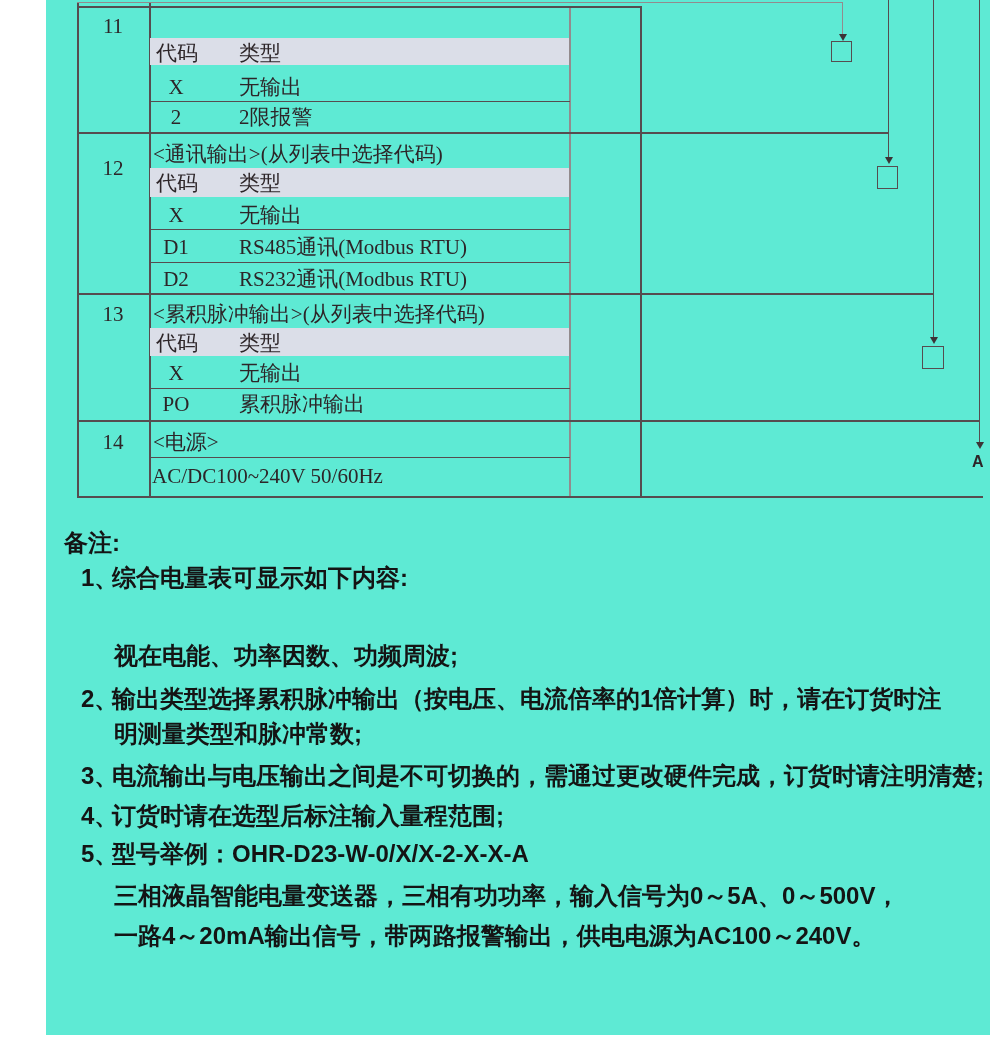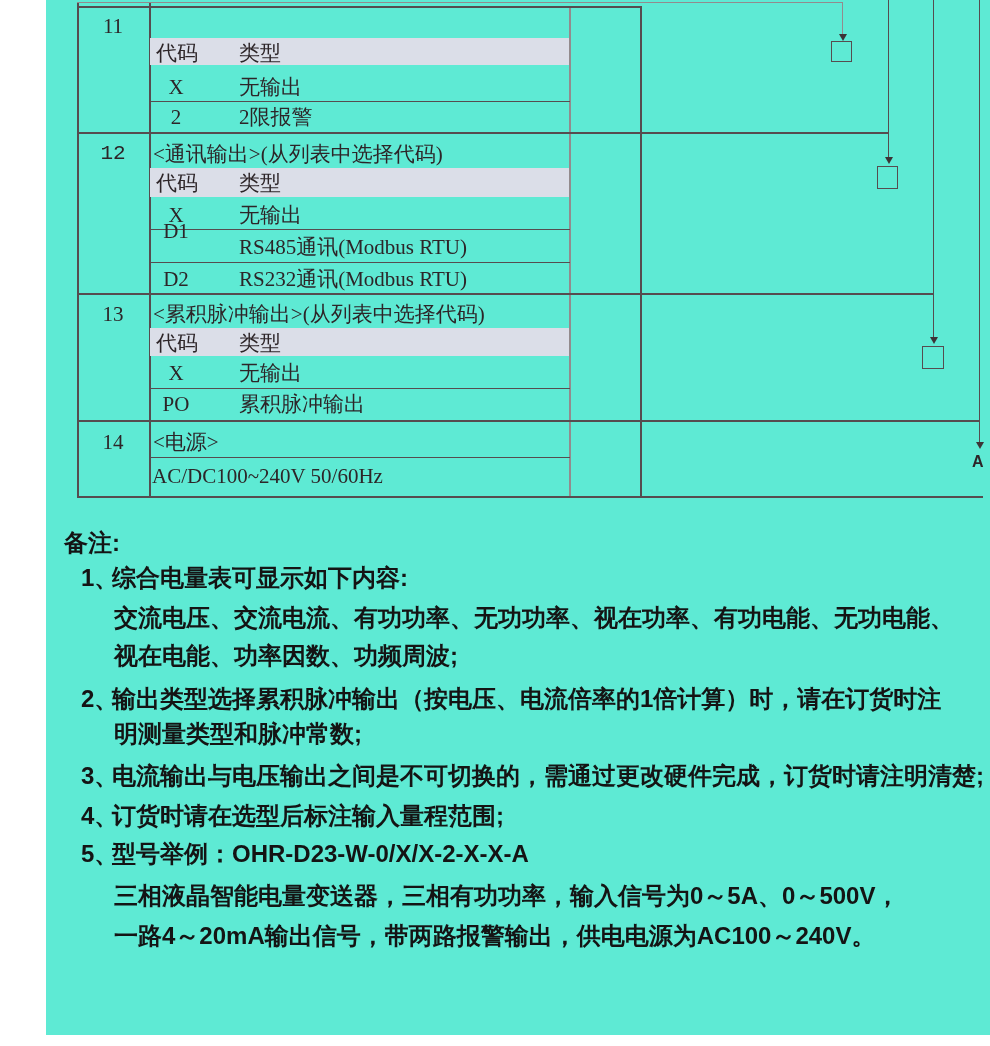--- a/index.html
+++ b/index.html
@@ -57,27 +57,27 @@
   <div class="band" style="top:328px;height:28px;"></div>
 
   <div class="rowno" style="top:13px;">11</div>
   <div class="ttext" style="left:110px;top:40px;">代码</div>
   <div class="ttext" style="left:193px;top:40px;">类型</div>
   <div class="codecell" style="top:74px;">X</div>
   <div class="typecell" style="top:74px;">无输出</div>
   <div class="codecell" style="top:104px;">2</div>
   <div class="typecell" style="top:104px;">2限报警</div>
 
-  <div class="rowno" style="top:141px;font-family:Liberation Mono, monospace;">12</div>
+  <div class="rowno" style="top:155px;">12</div>
   <div class="ttext" style="left:107px;top:141px;">&lt;通讯输出&gt;(从列表中选择代码)</div>
   <div class="ttext" style="left:110px;top:170px;">代码</div>
   <div class="ttext" style="left:193px;top:170px;">类型</div>
   <div class="codecell" style="top:202px;">X</div>
   <div class="typecell" style="top:202px;">无输出</div>
-  <div class="codecell" style="top:218px;font-family:Liberation Serif, serif;">D1</div>
+  <div class="codecell" style="top:234px;font-family:Liberation Serif, serif;">D1</div>
   <div class="typecell" style="top:234px;">RS485通讯(Modbus RTU)</div>
   <div class="codecell" style="top:266px;">D2</div>
   <div class="typecell" style="top:266px;">RS232通讯(Modbus RTU)</div>
 
   <div class="rowno" style="top:301px;">13</div>
   <div class="ttext" style="left:107px;top:301px;">&lt;累积脉冲输出&gt;(从列表中选择代码)</div>
   <div class="ttext" style="left:110px;top:330px;">代码</div>
   <div class="ttext" style="left:193px;top:330px;">类型</div>
   <div class="codecell" style="top:360px;">X</div>
   <div class="typecell" style="top:360px;">无输出</div>
@@ -100,21 +100,20 @@
   <div class="arrow" style="left:884px;top:337px;"></div>
   <div class="cbox" style="left:876px;top:346px;width:20px;height:21px;"></div>
 
   <div class="vl thin" style="left:933px;top:0px;height:443px;"></div>
   <div class="arrow" style="left:930px;top:442px;"></div>
   <div class="aletter" style="left:926px;top:453px;">A</div>
 
   <div class="note" style="left:18px;top:528px;">备注:</div>
 
   <div class="note" style="left:35px;top:563px;text-align:center;"><span class="noteno">1、</span><span>综合电量表可显示如下内容:</span></div>
-  <div class="note" style="left:68px;top:603px;">交流电压、交流电流、有功功率、无功功率、视在功率、有功电能、无功电能、</div>
   <div class="note" style="left:68px;top:641px;">视在电能、功率因数、功频周波;</div>
 
   <div class="note" style="left:35px;top:684px;"><span class="noteno">2、</span><span>输出类型选择累积脉冲输出（按电压、电流倍率的1倍计算）时，请在订货时注</span></div>
   <div class="note" style="left:68px;top:719px;">明测量类型和脉冲常数;</div>
 
   <div class="note" style="left:35px;top:761px;"><span class="noteno">3、</span><span>电流输出与电压输出之间是不可切换的，需通过更改硬件完成，订货时请注明清楚;</span></div>
 
   <div class="note" style="left:35px;top:801px;"><span class="noteno">4、</span><span>订货时请在选型后标注输入量程范围;</span></div>
 
   <div class="note" style="left:35px;top:839px;"><span class="noteno">5、</span><span>型号举例：OHR-D23-W-0/X/X-2-X-X-A</span></div>

